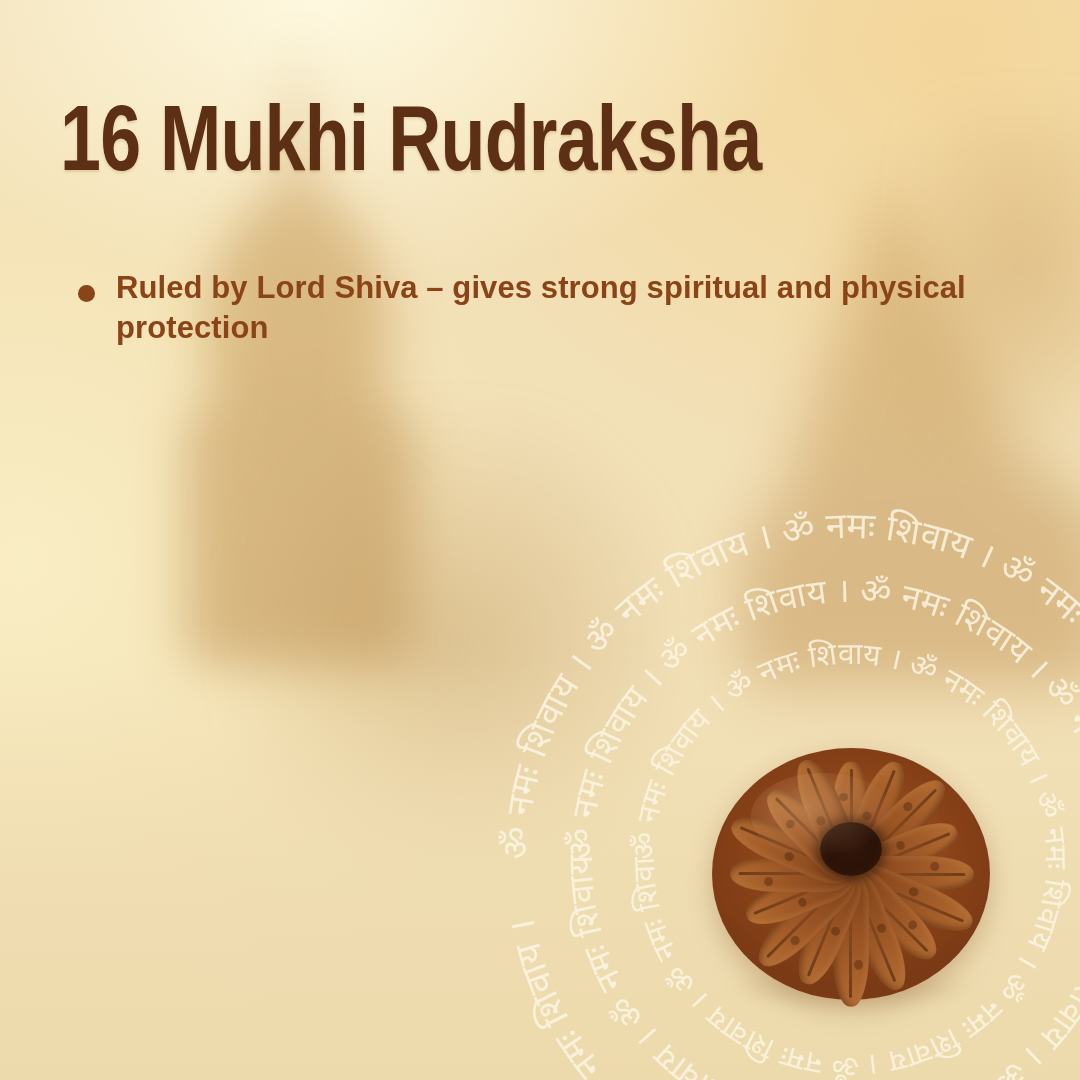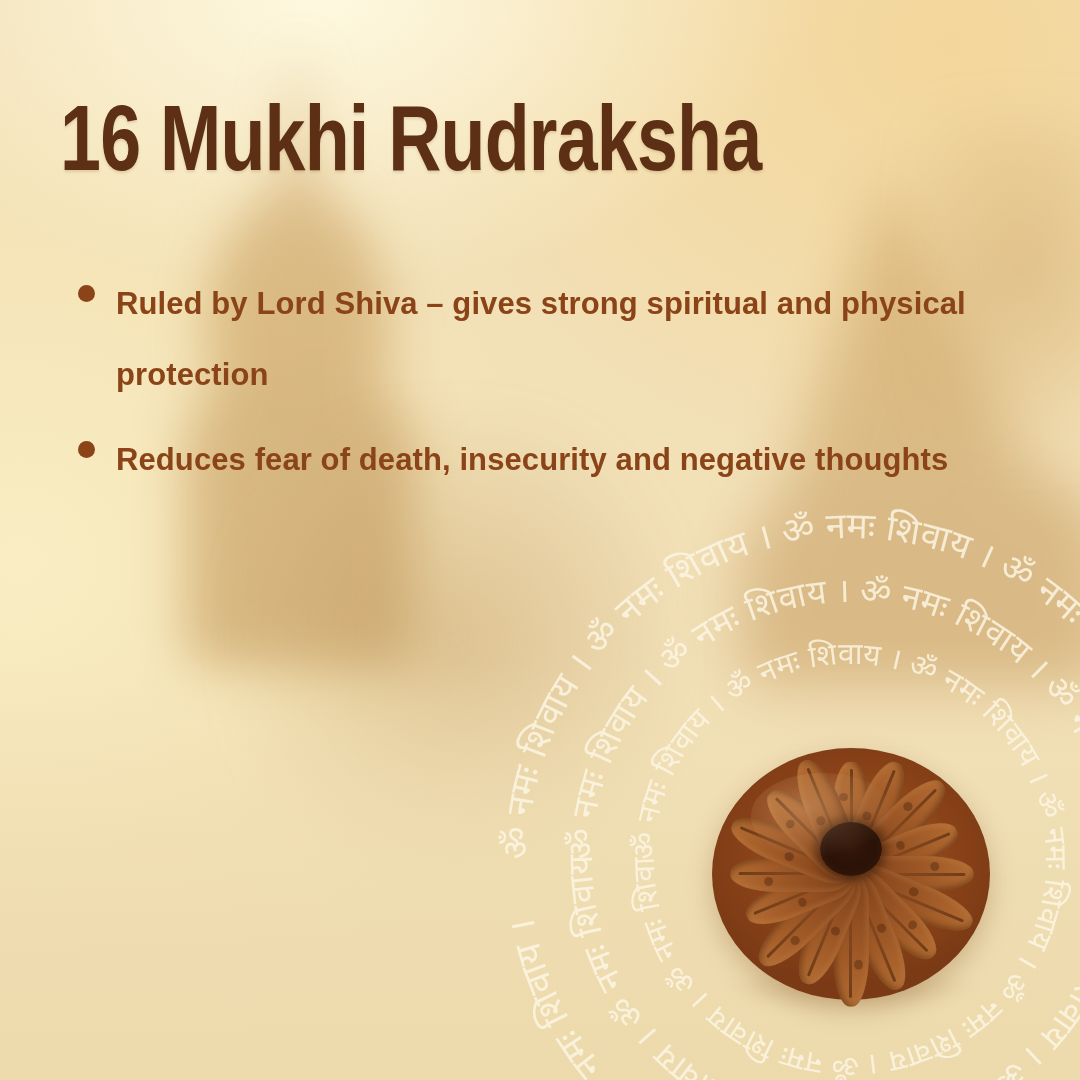--- a/index.html
+++ b/index.html
@@ -149,21 +149,21 @@
     width: 17px; height: 17px;
     border-radius: 50%;
     background: #8a4418;
     margin-top: 17px;
     margin-right: 21px;
   }
   .bullet-text {
     color: #8a4418;
     font-size: 31px;
     font-weight: 700;
-    line-height: 71px;
+    line-height: 40px;
     letter-spacing: .1px;
   }
 
   
   .bead {
     position: absolute;
     left: 712px; top: 748px;
     width: 278px; height: 252px;
   }
   .bead-shell {
@@ -269,24 +269,20 @@
     </svg>
   </div>
 
   <div class="title">16 Mukhi Rudraksha</div>
 
   <div class="bullets">
     <div class="bullet-row">
       <span class="bullet-dot"></span>
       <span class="bullet-text">Ruled by Lord Shiva – gives strong spiritual and physical protection</span>
     </div>
-    <div class="bullet-row">
-      <span class="bullet-dot"></span>
-      <span class="bullet-text">Reduces fear of death, insecurity and negative thoughts</span>
-    </div>
   </div>
 
   <div class="bead-shadow"></div>
   <div class="bead">
     <div class="bead-shell"></div>
     <div class="lobes" id="lobes">
         <div class="lobe" style="transform: rotate(0deg) scaleY(0.92);">
           <span class="lobe-grain" style="top: 34px;"></span>
         </div>
         <div class="lobe" style="transform: rotate(22.5deg) scaleY(0.986667);">

